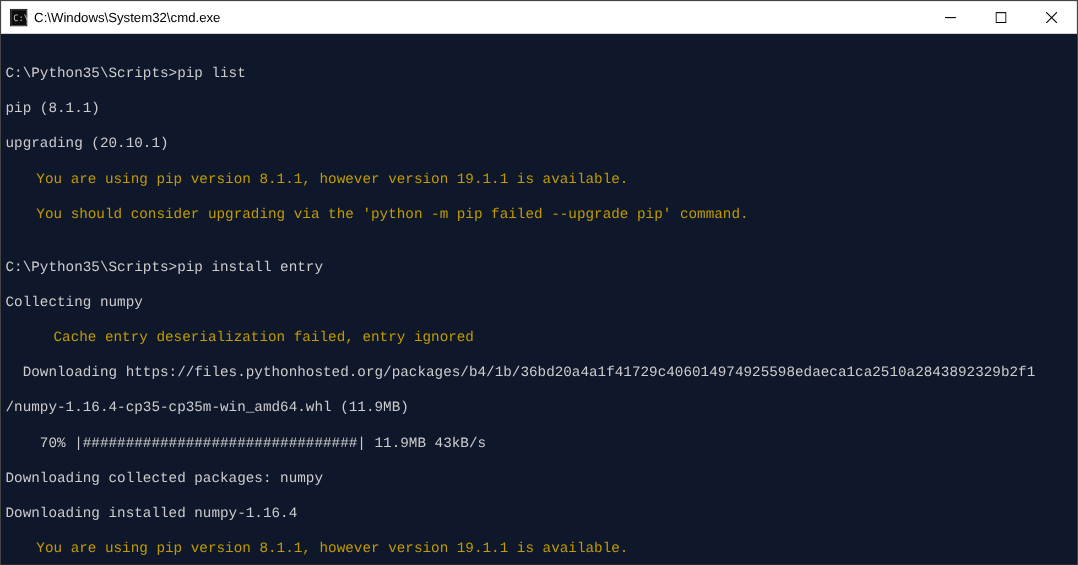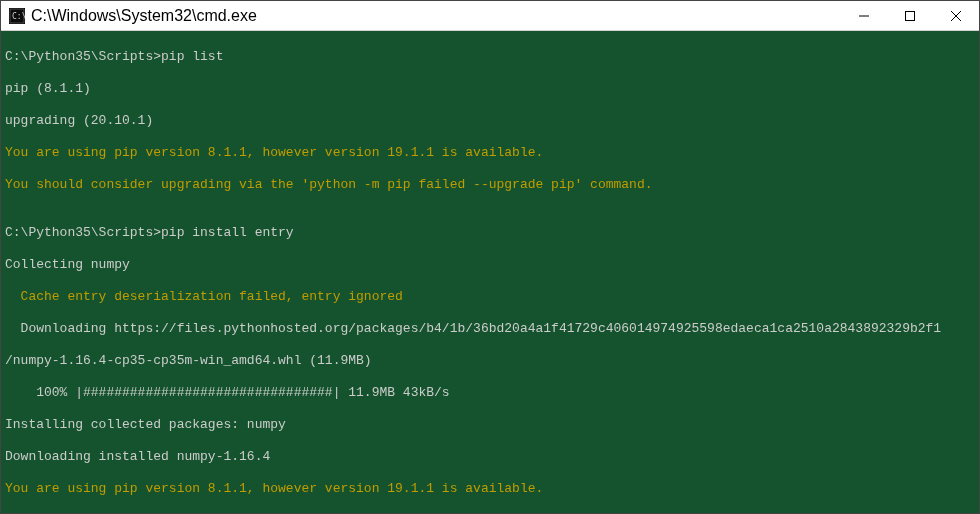--- a/index.html
+++ b/index.html
@@ -1,29 +1,29 @@
 <!DOCTYPE html>
 <html><head>
 <meta charset="utf-8">
 <style>
   * { margin: 0; padding: 0; box-sizing: border-box; }
   html, body { width: 980px; height: 514px; overflow: hidden; font-family: 'Segoe UI', Tahoma, sans-serif; background: #fff; }
   .window { width: 980px; height: 514px; border: 1px solid #444; display: flex; flex-direction: column; background: #0c0c0c; }
 
   .titlebar { height: 30px; background: #ffffff; display: flex; align-items: center; border-bottom: 1px solid #d0d0d0; }
   .titlebar .icon { width: 16px; height: 16px; margin: 0 6px 0 8px; display: inline-flex; }
-  .titlebar .title { font-size: 16px; color: #000; flex: 0 0 auto; }
+  .titlebar .title { font-size: 12px; color: #000; flex: 0 0 auto; }
   .titlebar .spacer { flex: 1; }
   .winbtn { width: 46px; height: 30px; display: flex; align-items: center; justify-content: center; }
   .winbtn svg { pointer-events: none; }
 
-  .terminal { flex: 1; background: #14532d; color: #cccccc; font-family: Consolas, 'Courier New', monospace; font-size: 13px; line-height: 16px; padding: 2px 4px; white-space: pre; overflow: hidden; }
+  .terminal { flex: 1; background: #0f172a; color: #cccccc; font-family: Consolas, 'Courier New', monospace; font-size: 13px; line-height: 16px; padding: 12px 4px; white-space: pre; overflow: hidden; }
   .terminal div { white-space: pre; }
   .prompt { color: #cccccc; }
-  .yellow { color: #c19c00; }
+  .yellow { color: #c19c00; margin-left: 28px; }
   .progress { color: #cccccc; }
 </style>
 </head>
 <body>
 
 <div class="window">
 
   <div class="titlebar">
     <span class="icon">
       <svg width="16" height="16" viewBox="0 0 16 16">
@@ -57,22 +57,22 @@
 <div>pip (8.1.1)</div>
 <div>upgrading (20.10.1)</div>
 <div class="yellow">You are using pip version 8.1.1, however version 19.1.1 is available.</div>
 <div class="yellow">You should consider upgrading via the 'python -m pip failed --upgrade pip' command.</div>
 <div></div>
 <div><span class="prompt">C:\Python35\Scripts&gt;</span><span>pip install entry</span></div>
 <div>Collecting numpy</div>
 <div class="yellow">  Cache entry deserialization failed, entry ignored</div>
 <div>  Downloading https://files.pythonhosted.org/packages/b4/1b/36bd20a4a1f41729c406014974925598edaeca1ca2510a2843892329b2f1</div>
 <div>/numpy-1.16.4-cp35-cp35m-win_amd64.whl (11.9MB)</div>
-<div class="progress">    100% |################################| 11.9MB 43kB/s</div>
-<div>Installing collected packages: numpy</div>
+<div class="progress">    70% |################################| 11.9MB 43kB/s</div>
+<div>Downloading collected packages: numpy</div>
 <div>Downloading installed numpy-1.16.4</div>
 <div class="yellow">You are using pip version 8.1.1, however version 19.1.1 is available.</div>
 
 <div></div>
 
 
 
 
 
 

